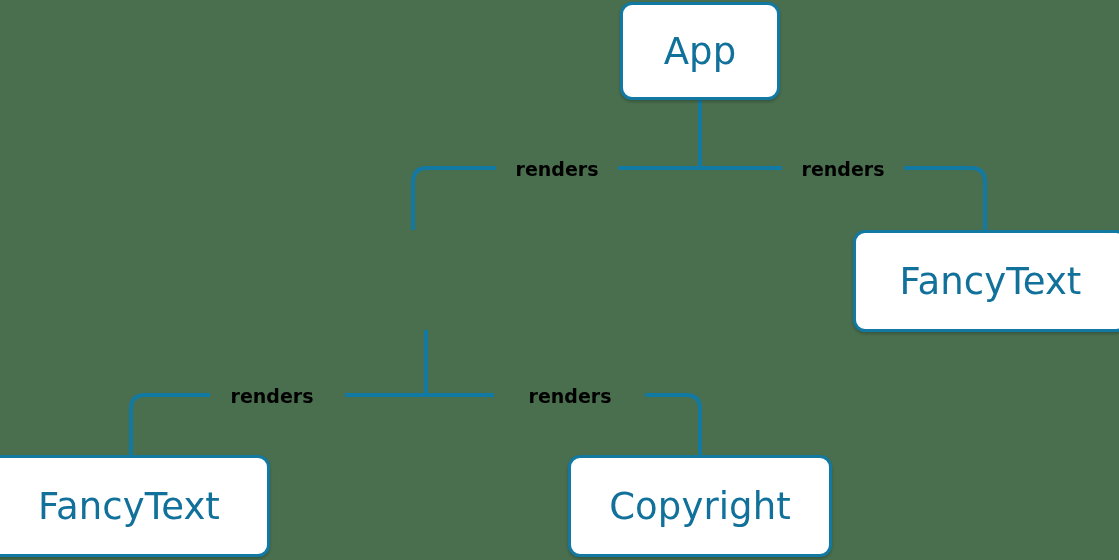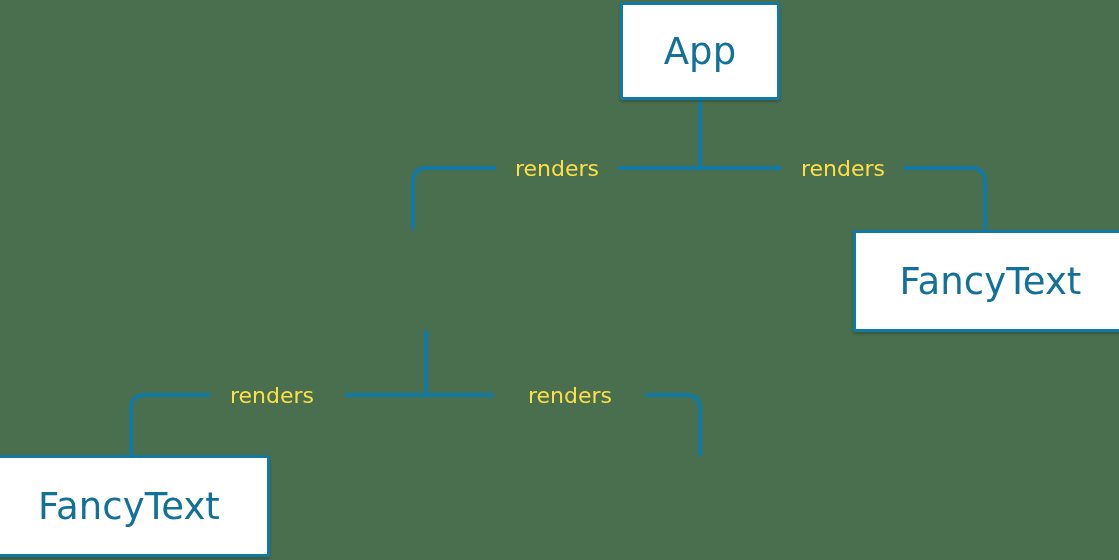--- a/index.html
+++ b/index.html
@@ -21,38 +21,38 @@
     top: 0;
     width: 1119px;
     height: 560px;
     pointer-events: none;
   }
   .node {
     position: absolute;
     box-sizing: border-box;
     background: #ffffff;
     border: 3px solid #1279a3;
-    border-radius: 2px;
+    border-radius: 12px;
     display: flex;
     align-items: center;
     justify-content: center;
     box-shadow: 0 2px 3px rgba(0,0,0,0.22);
   }
   .node-label {
     color: #11719b;
     font-size: 37px;
     line-height: 1;
     letter-spacing: 0.1px;
     white-space: nowrap;
   }
   .edge-label {
     position: absolute;
-    color: #fde047;
-    font-size: 22px;
-    font-weight: 400;
+    color: #000000;
+    font-size: 19px;
+    font-weight: 700;
     line-height: 1;
     white-space: nowrap;
     transform: translate(-50%, -50%);
   }
 </style>
 </head>
 <body>
 
 <div id="canvas">
 
@@ -83,20 +83,23 @@
 
 
   <div class="node" style="left:853px; top:230px; width:275px; height:102px;">
     <span class="node-label">FancyText</span>
   </div>
 
   <div class="node" style="left:-12px; top:455px; width:282px; height:102px;">
     <span class="node-label">FancyText</span>
   </div>
 
+  <div class="node" style="left:568px; top:455px; width:264px; height:102px;">
+    <span class="node-label">Copyright</span>
+  </div>
 
   <span class="edge-label" style="left:557px; top:169px;">renders</span>
 
   <span class="edge-label" style="left:843px; top:169px;">renders</span>
 
   <span class="edge-label" style="left:272px; top:396px;">renders</span>
 
   <span class="edge-label" style="left:570px; top:396px;">renders</span>
 
 </div>

